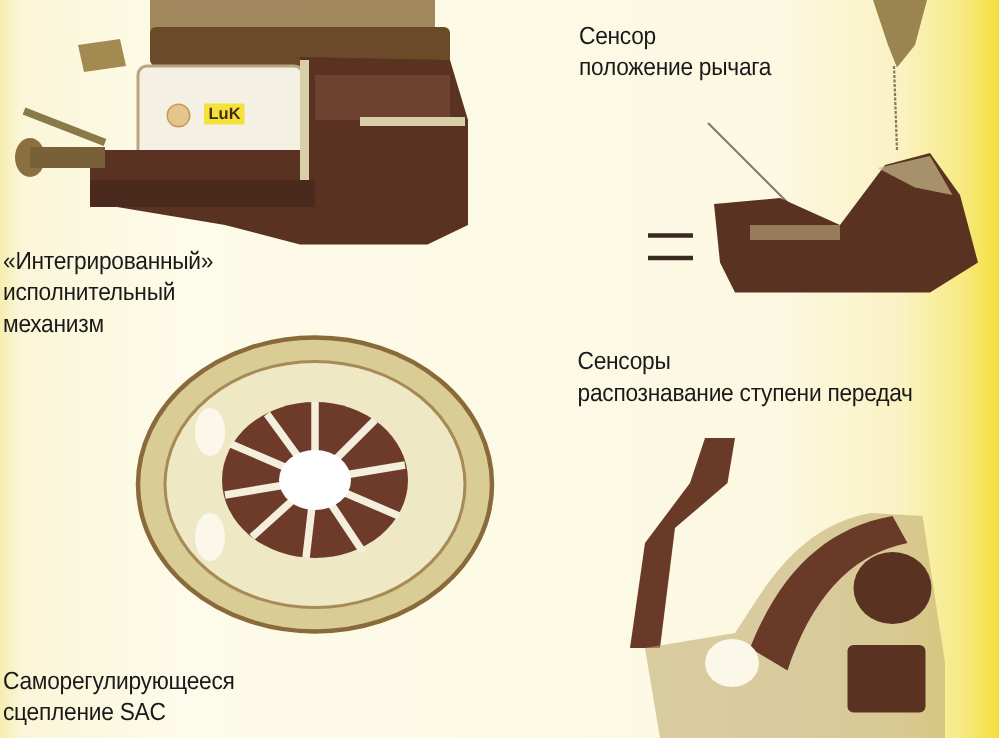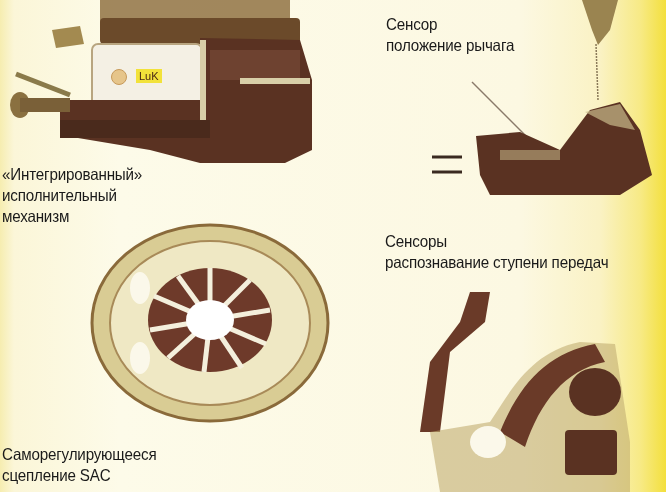--- a/index.html
+++ b/index.html
@@ -34,21 +34,21 @@
     <rect x="200" y="40" width="6" height="80" fill="#d8cfa8"></rect>
 
     <line x1="16" y1="74" x2="70" y2="95" stroke="#8a7a4a" stroke-width="5"></line>
     <ellipse cx="20" cy="105" rx="10" ry="13" fill="#8a7040"></ellipse>
     <rect x="20" y="98" width="50" height="14" fill="#7a6038"></rect>
 
     <rect x="60" y="120" width="150" height="18" fill="#4a2a1c"></rect>
   </svg>
 
   <div style="position:absolute;left:111px;top:69px;width:14px;height:14px;border-radius:50%;background:#e6c58a;border:1px solid #c79a5a;"></div>
-  <div style="position:absolute;left:136px;top:69px;padding:1px 3px;background:#f2e23a;color:#4a2a14;font-size:11px;font-weight:normal;font-family:'Liberation Sans',sans-serif;">LuK</div>
+  <div style="position:absolute;left:136px;top:69px;padding:1px 3px;background:#f2e23a;color:#4a2a14;font-size:11px;font-weight:bold;font-family:'Liberation Sans',sans-serif;">LuK</div>
 </div>
 
 <div class="figure" style="left:420px;top:0;width:246px;height:210px;">
   <svg width="246" height="210" viewBox="0 0 246 210">
 
     <polygon points="162,0 198,0 190,30 178,45 172,30" fill="#9a8450"></polygon>
     <line x1="176" y1="44" x2="178" y2="100" stroke="#8a7a5a" stroke-width="1.5" stroke-dasharray="2,1"></line>
 
     <line x1="52" y1="82" x2="110" y2="140" stroke="#8a7a6a" stroke-width="1.5"></line>
 

